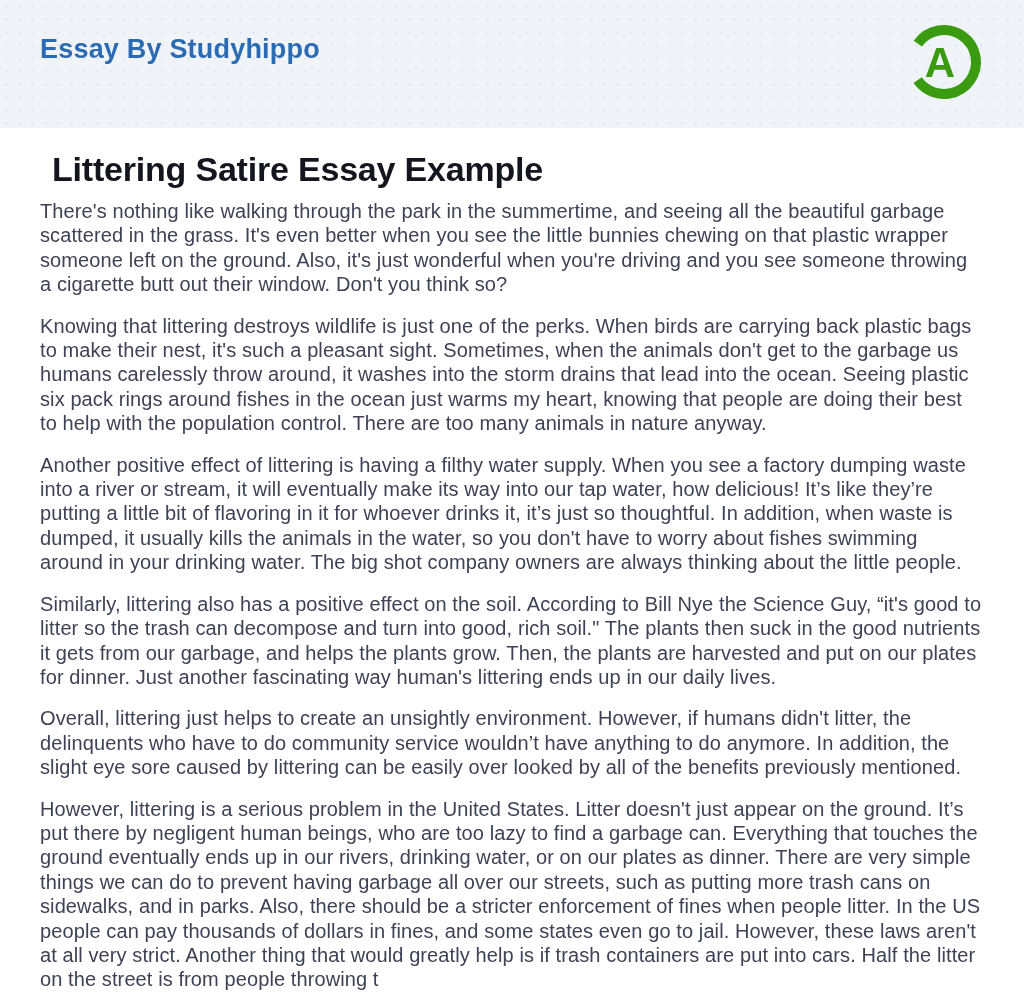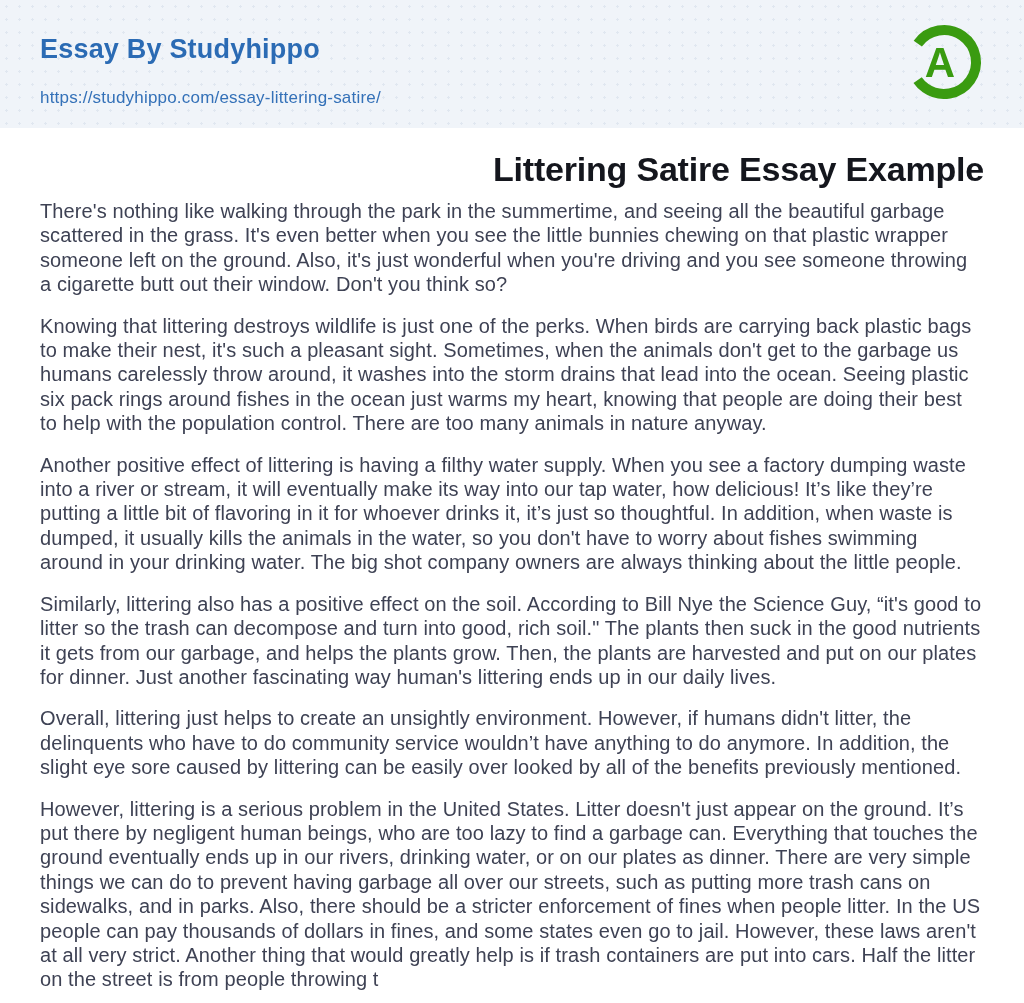--- a/index.html
+++ b/index.html
@@ -44,36 +44,34 @@
   main {
     padding: 0 40px;
   }
   .essay-title {
     margin: 22px 0 11px 12px;
     font-size: 34px;
     line-height: 38px;
     font-weight: 800;
     color: #14161d;
     letter-spacing: -0.2px;
-    text-align: right;
   }
   .essay-paragraph {
     margin: 0 0 17px 0;
     font-size: 20px;
     line-height: 24.4px;
     color: #3e4254;
     letter-spacing: 0.1px;
   }
 </style>
 </head>
 <body>
 
 <header class="site-header">
   <h2 class="site-title">Essay By Studyhippo</h2>
-  <a class="page-url" href="#">https://studyhippo.com/essay-littering-satire/</a>
   <div class="logo">
     <svg viewBox="0 0 92 92" xmlns="http://www.w3.org/2000/svg">
       <circle cx="46" cy="45" r="32" fill="none" stroke="#3a9b10" stroke-width="10" stroke-dasharray="162 39" stroke-linecap="butt" transform="rotate(215 46 45)"></circle>
       <text x="42" y="60" text-anchor="middle" font-family="Liberation Sans, DejaVu Sans, sans-serif" font-size="42" font-weight="600" fill="#3a9b10">A</text>
     </svg>
   </div>
 </header>
 
 <main>
   <h1 class="essay-title">Littering Satire Essay Example</h1>

